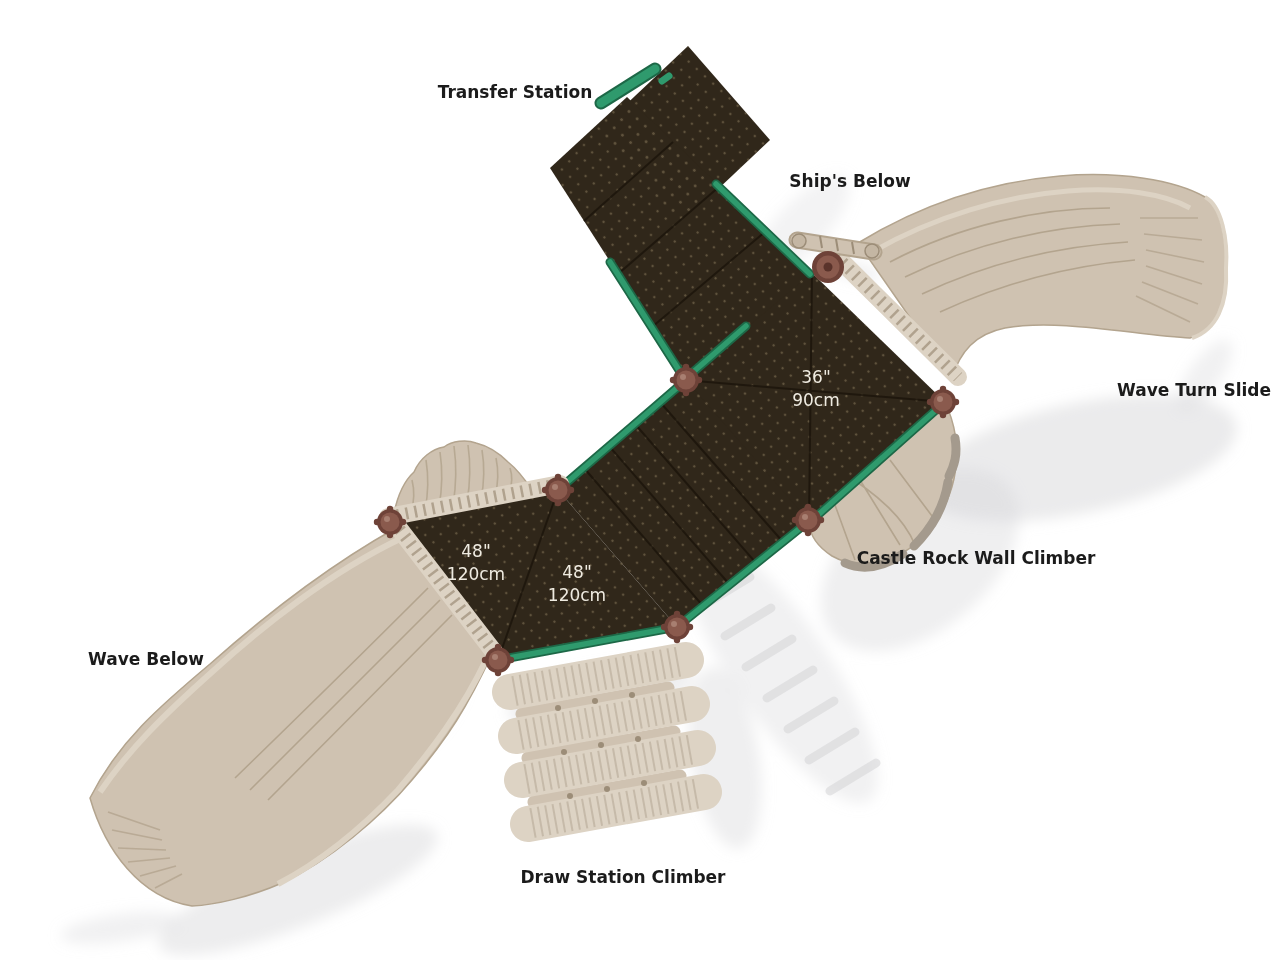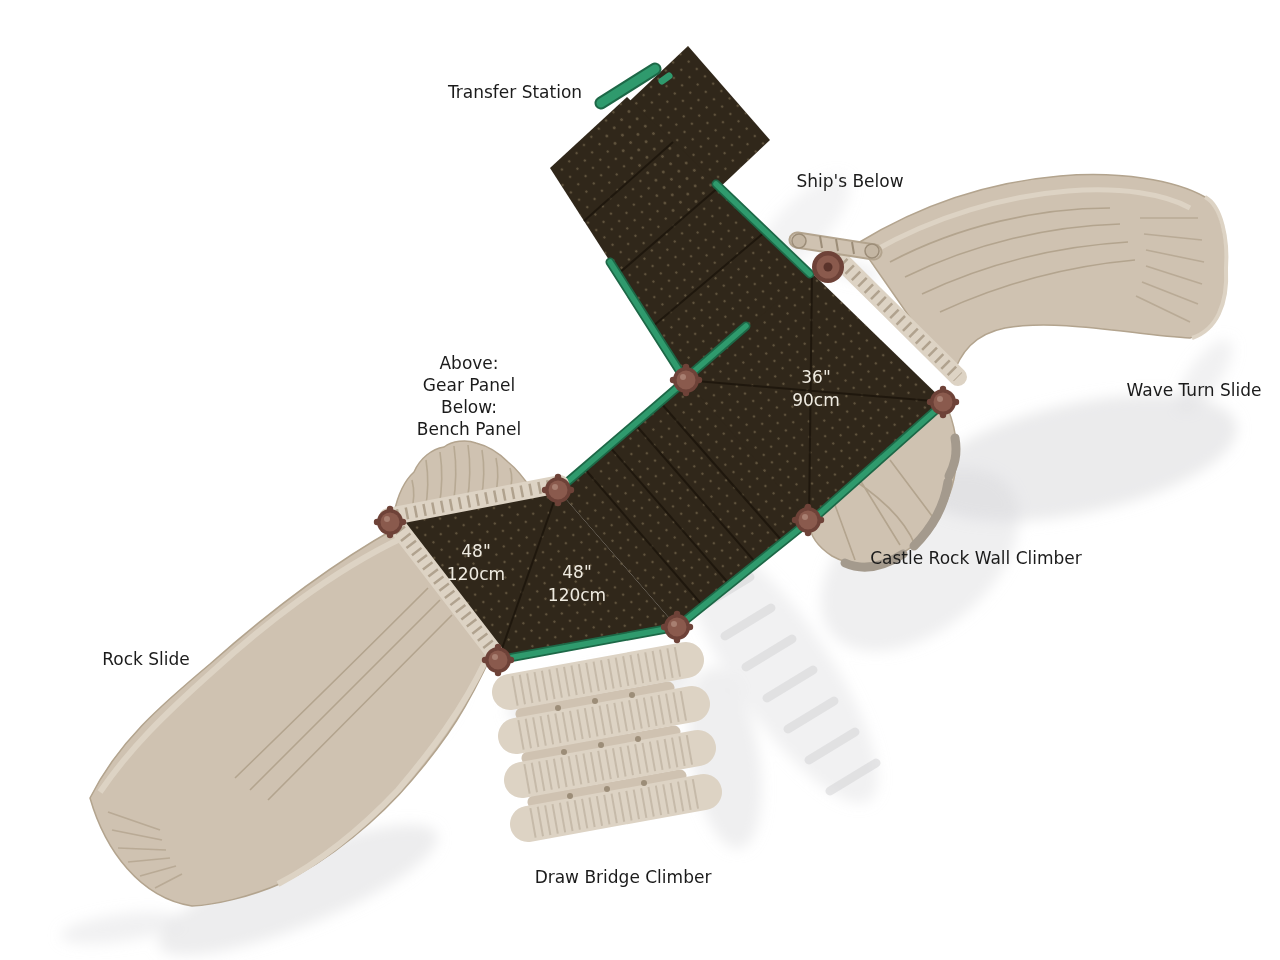--- a/index.html
+++ b/index.html
@@ -28,21 +28,21 @@
   .hole{fill:var(--plastic-outline);}
   .shadow{fill:var(--shadow);}
   .post-outer{fill:var(--post-brown);}
   .post-inner{fill:var(--post-brown-light);}
   .rock-bumper{stroke:var(--rock-gray);stroke-width:9;stroke-linecap:round;fill:none;}
 
   
   .lbl{
     position:absolute;transform:translate(-50%,-50%);
     font-size:17px;line-height:22px;color:var(--label-text);
-    white-space:nowrap;text-align:center;
+    white-space:nowrap;text-align:center;font-weight:bold;
   }
   .dim{
     position:absolute;transform:translate(-50%,-50%);
     font-size:17px;line-height:23px;color:var(--dim-text);
     white-space:nowrap;text-align:center;
   }
 </style>
 </head>
 <body>
 
@@ -206,29 +206,23 @@
       <path d="M601,103 L655,69" stroke="#1d6847" stroke-width="13" stroke-linecap="round" fill="none"></path>
       <path d="M601,103 L655,69" stroke="#2f9a6d" stroke-width="9" stroke-linecap="round" fill="none"></path>
       <path d="M662,81 L669,76" stroke="#2f9a6d" stroke-width="7" stroke-linecap="round" fill="none"></path>
     </g>
   </svg>
 
   <div class="lbl" style="left:515px;top:92px">Transfer Station</div>
   <div class="lbl" style="left:850px;top:181px">Ship's Below</div>
   <div class="lbl" style="left:1194px;top:390px">Wave Turn Slide</div>
   <div class="lbl" style="left:976px;top:558px">Castle Rock Wall Climber</div>
-  <div class="lbl" style="left:146px;top:659px">Rock Slide</div>
-  <div class="lbl" style="left:623px;top:877px">Draw Bridge Climber</div>
-
-  <div class="lbl" style="left:469px;top:396px">
-    <div>Above:</div>
-    <div>Gear Panel</div>
-    <div>Below:</div>
-    <div>Bench Panel</div>
-  </div>
+  <div class="lbl" style="left:146px;top:659px">Wave Below</div>
+  <div class="lbl" style="left:623px;top:877px">Draw Station Climber</div>
+
 
   <div class="dim" style="left:816px;top:389px">
     <div>36"</div>
     <div>90cm</div>
   </div>
   <div class="dim" style="left:476px;top:563px">
     <div>48"</div>
     <div>120cm</div>
   </div>
   <div class="dim" style="left:577px;top:584px">

